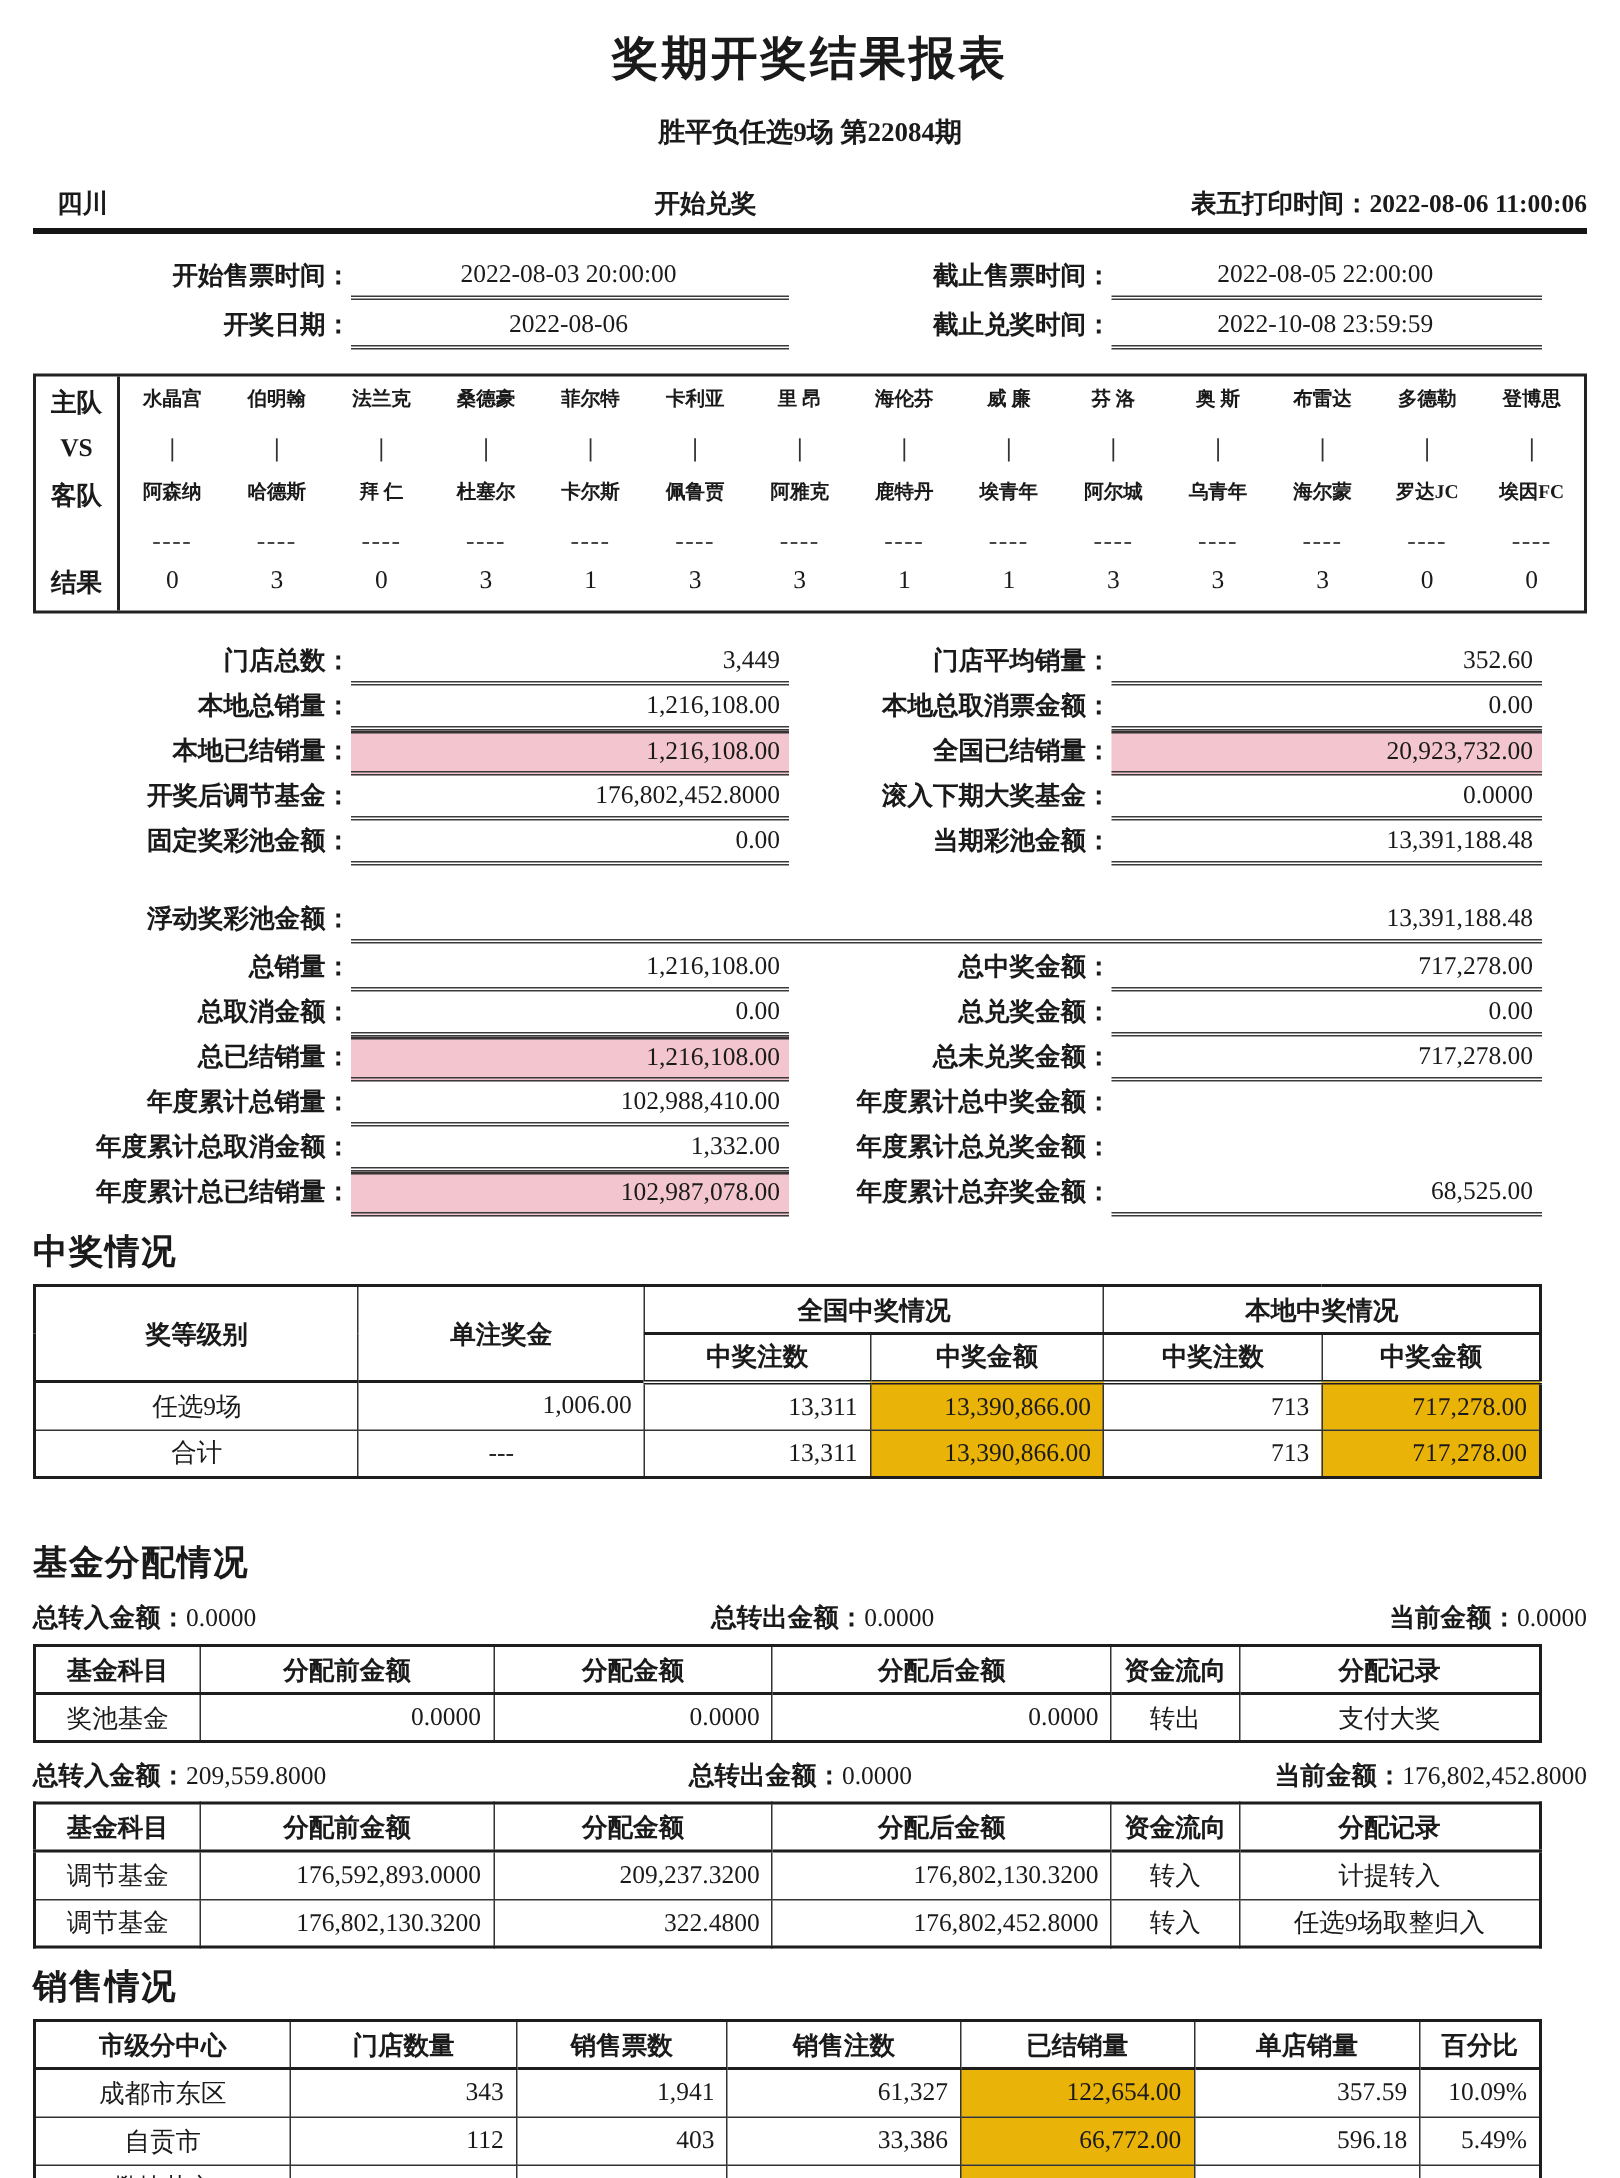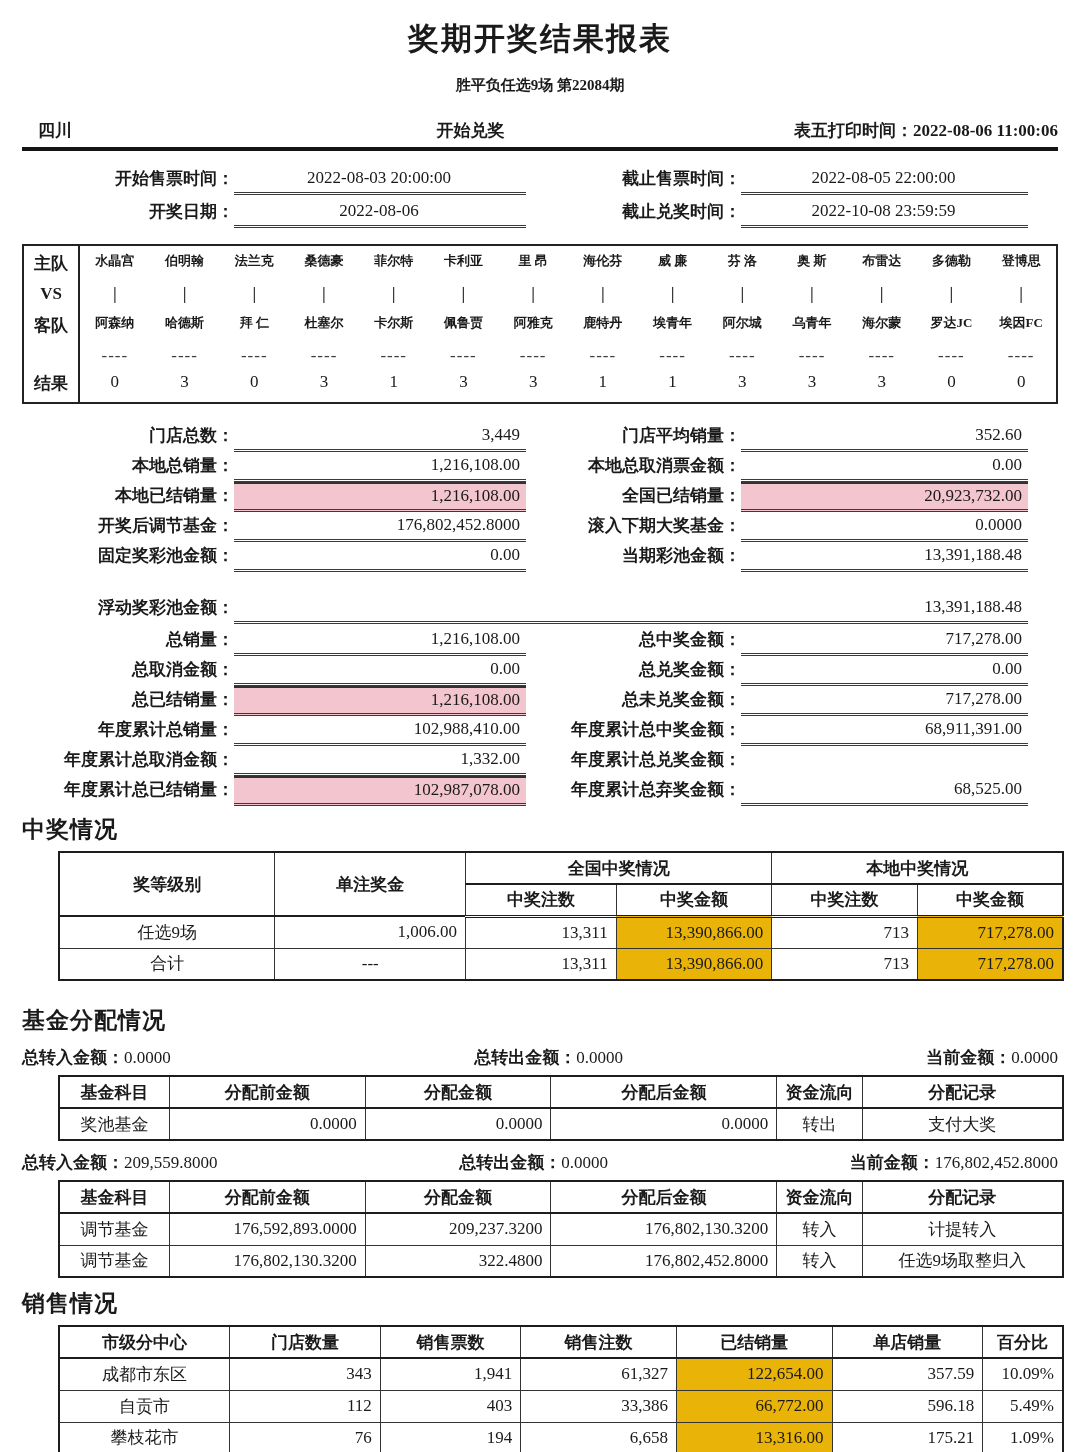--- a/index.html
+++ b/index.html
@@ -2,21 +2,21 @@
 <html><head>
 <meta charset="utf-8">
 <style>
   * { margin:0; padding:0; box-sizing:border-box; }
   html,body { width:1080px; height:1452px; background:#fff; color:#1a1a1a;
     font-family:"Liberation Serif","DejaVu Serif",serif; font-size:17px; overflow:hidden; }
   .page { width:1080px; height:1452px; padding:12px 22px 0 22px; position:relative; }
 
   
   .title { text-align:center; font-size:31px; font-weight:700; letter-spacing:2px; margin-top:6px; }
-  .subtitle { text-align:center; font-size:15px; font-weight:700; margin-top:16px; }
+  .subtitle { text-align:center; font-size:18px; font-weight:700; margin-top:16px; }
   .region-row { position:relative; height:34px; margin-top:22px; border-bottom:4px solid #151515; font-weight:700; }
   .region-row .left { position:absolute; left:16px; top:2px; }
   .region-row .mid { position:absolute; left:40%; top:2px; }
   .region-row .right { position:absolute; right:0; top:2px; }
 
   
   .grid4 { display:grid; grid-template-columns:212px 292px 215px 287px; align-items:end; }
   .slabel { font-weight:700; text-align:right; white-space:nowrap; padding-bottom:5px; }
   .sfield { border-bottom:3px double #3a3a3a; height:30px; display:flex; align-items:center;
             justify-content:flex-end; padding:0 6px 1px 4px; }
@@ -40,21 +40,21 @@
   .stats { margin-top:18px; }
   .fullrow { display:grid; grid-template-columns:212px 794px; align-items:end; margin-bottom:2px; }
 
   
   .sec-title { text-align:left; font-size:23px; font-weight:700; letter-spacing:1px; }
 
   
   table { border-collapse:collapse; width:1006px; table-layout:fixed; }
   th,td { border:1px solid #333; height:32px; padding:0 8px; font-size:17px; }
   th { font-weight:700; text-align:center; }
-  table { border:2px solid #1d1d1d;margin-left:36px; }
+  table { border:2px solid #1d1d1d; }
   .num { text-align:right; font-variant-numeric:tabular-nums; }
   .ctr { text-align:center; }
   td.hl { background:#eab308; }
   .win-table tr:first-child th { border-bottom:2px solid #1d1d1d; }
   .win-table tr:nth-child(2) th { border-bottom:3px double #1d1d1d; }
   .fund-table th { border-bottom:2px solid #1d1d1d; }
   .sales-table th { border-bottom:2px solid #1d1d1d; }
 
   
   .fsum { display:flex; justify-content:space-between; font-weight:700; margin:10px 0 6px 0; }
@@ -294,23 +294,20 @@
     </div>
   </div>
 
   <div class="stats" style="margin-top:0;">
     <div class="grid4">
       <div class="slabel">年度累计总销量：</div>
       <div class="sfield">
           <span>102,988,410.00</span>
         </div>
       <div class="slabel">年度累计总中奖金额：</div>
-      <div class="sfield">
-          <span>68,911,391.00</span>
-        </div>
     </div>
     <div class="grid4">
       <div class="slabel">年度累计总取消金额：</div>
       <div class="sfield">
           <span>1,332.00</span>
         </div>
       <div class="slabel">年度累计总兑奖金额：</div>
     </div>
     <div class="grid4">
       <div class="slabel">年度累计总已结销量：</div>
@@ -359,21 +356,21 @@
       <td class="ctr">合计</td>
       <td class="ctr">---</td>
       <td class="num">13,311</td>
       <td class="num hl">13,390,866.00</td>
       <td class="num">713</td>
       <td class="num hl">717,278.00</td>
     </tr>
   </tbody>
     </table>
 
-  <div class="sec-title" style="margin-top:24px;font-family:Liberation Mono, monospace;">基金分配情况</div>
+  <div class="sec-title" style="margin-top:40px;font-family:Liberation Mono, monospace;">基金分配情况</div>
 
   <div class="fsum">
     <span><span>总转入金额：</span><span class="v">0.0000</span></span>
     <span><span>总转出金额：</span><span class="v">0.0000</span></span>
     <span><span>当前金额：</span><span class="v">0.0000</span></span>
   </div>
   <table class="fund-table">
     <colgroup>
         <col style="width:11%">
         <col style="width:19.5%">

